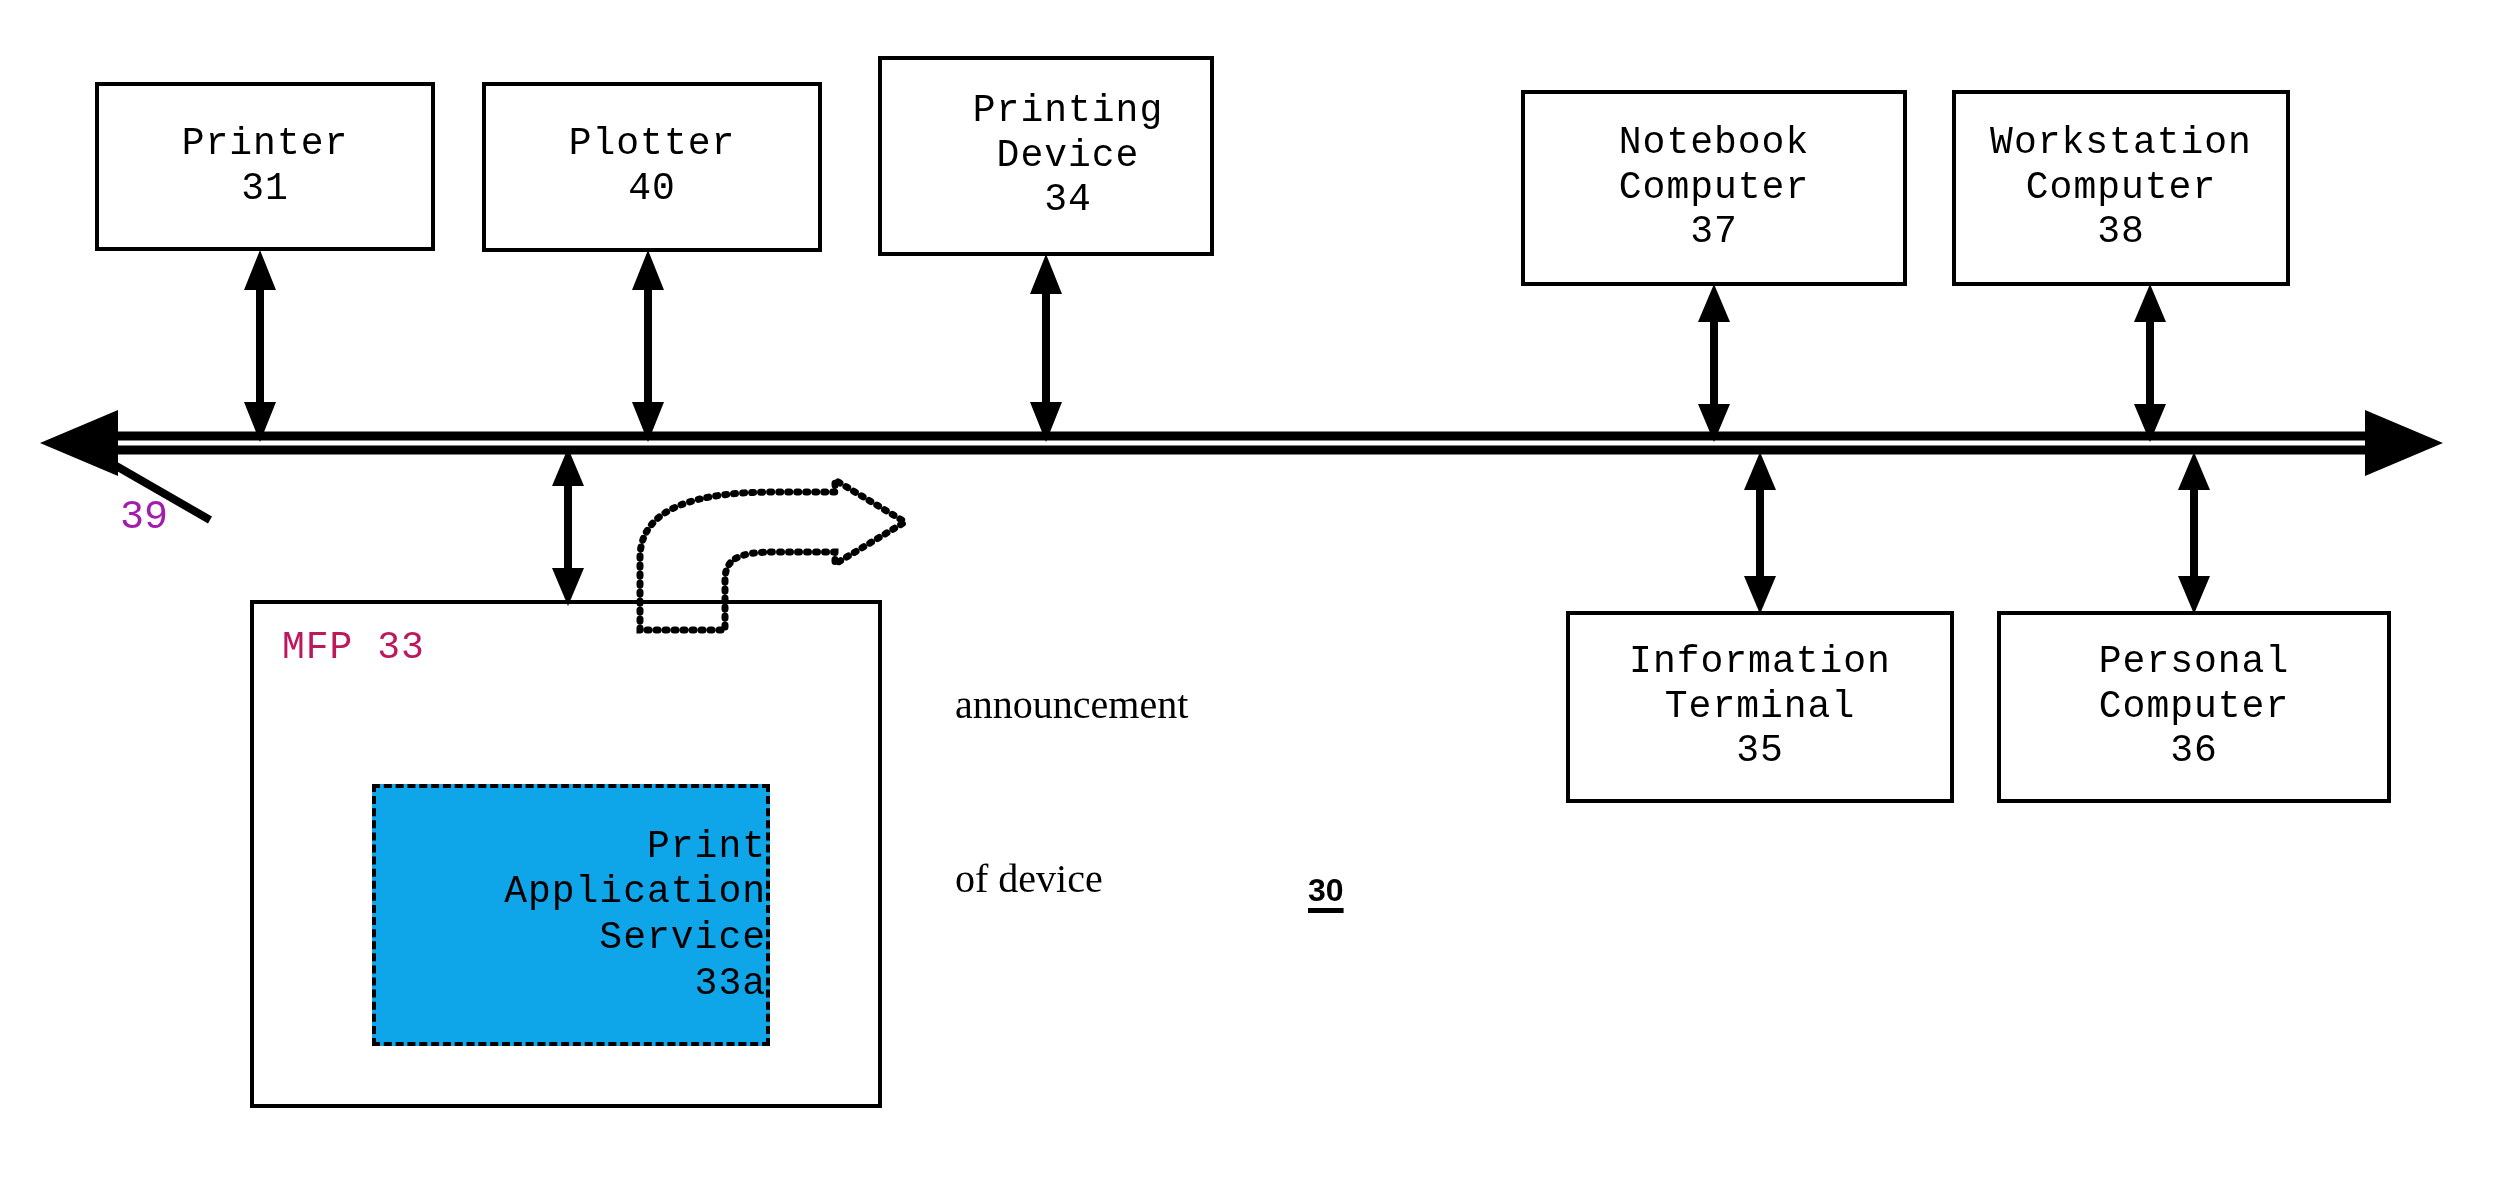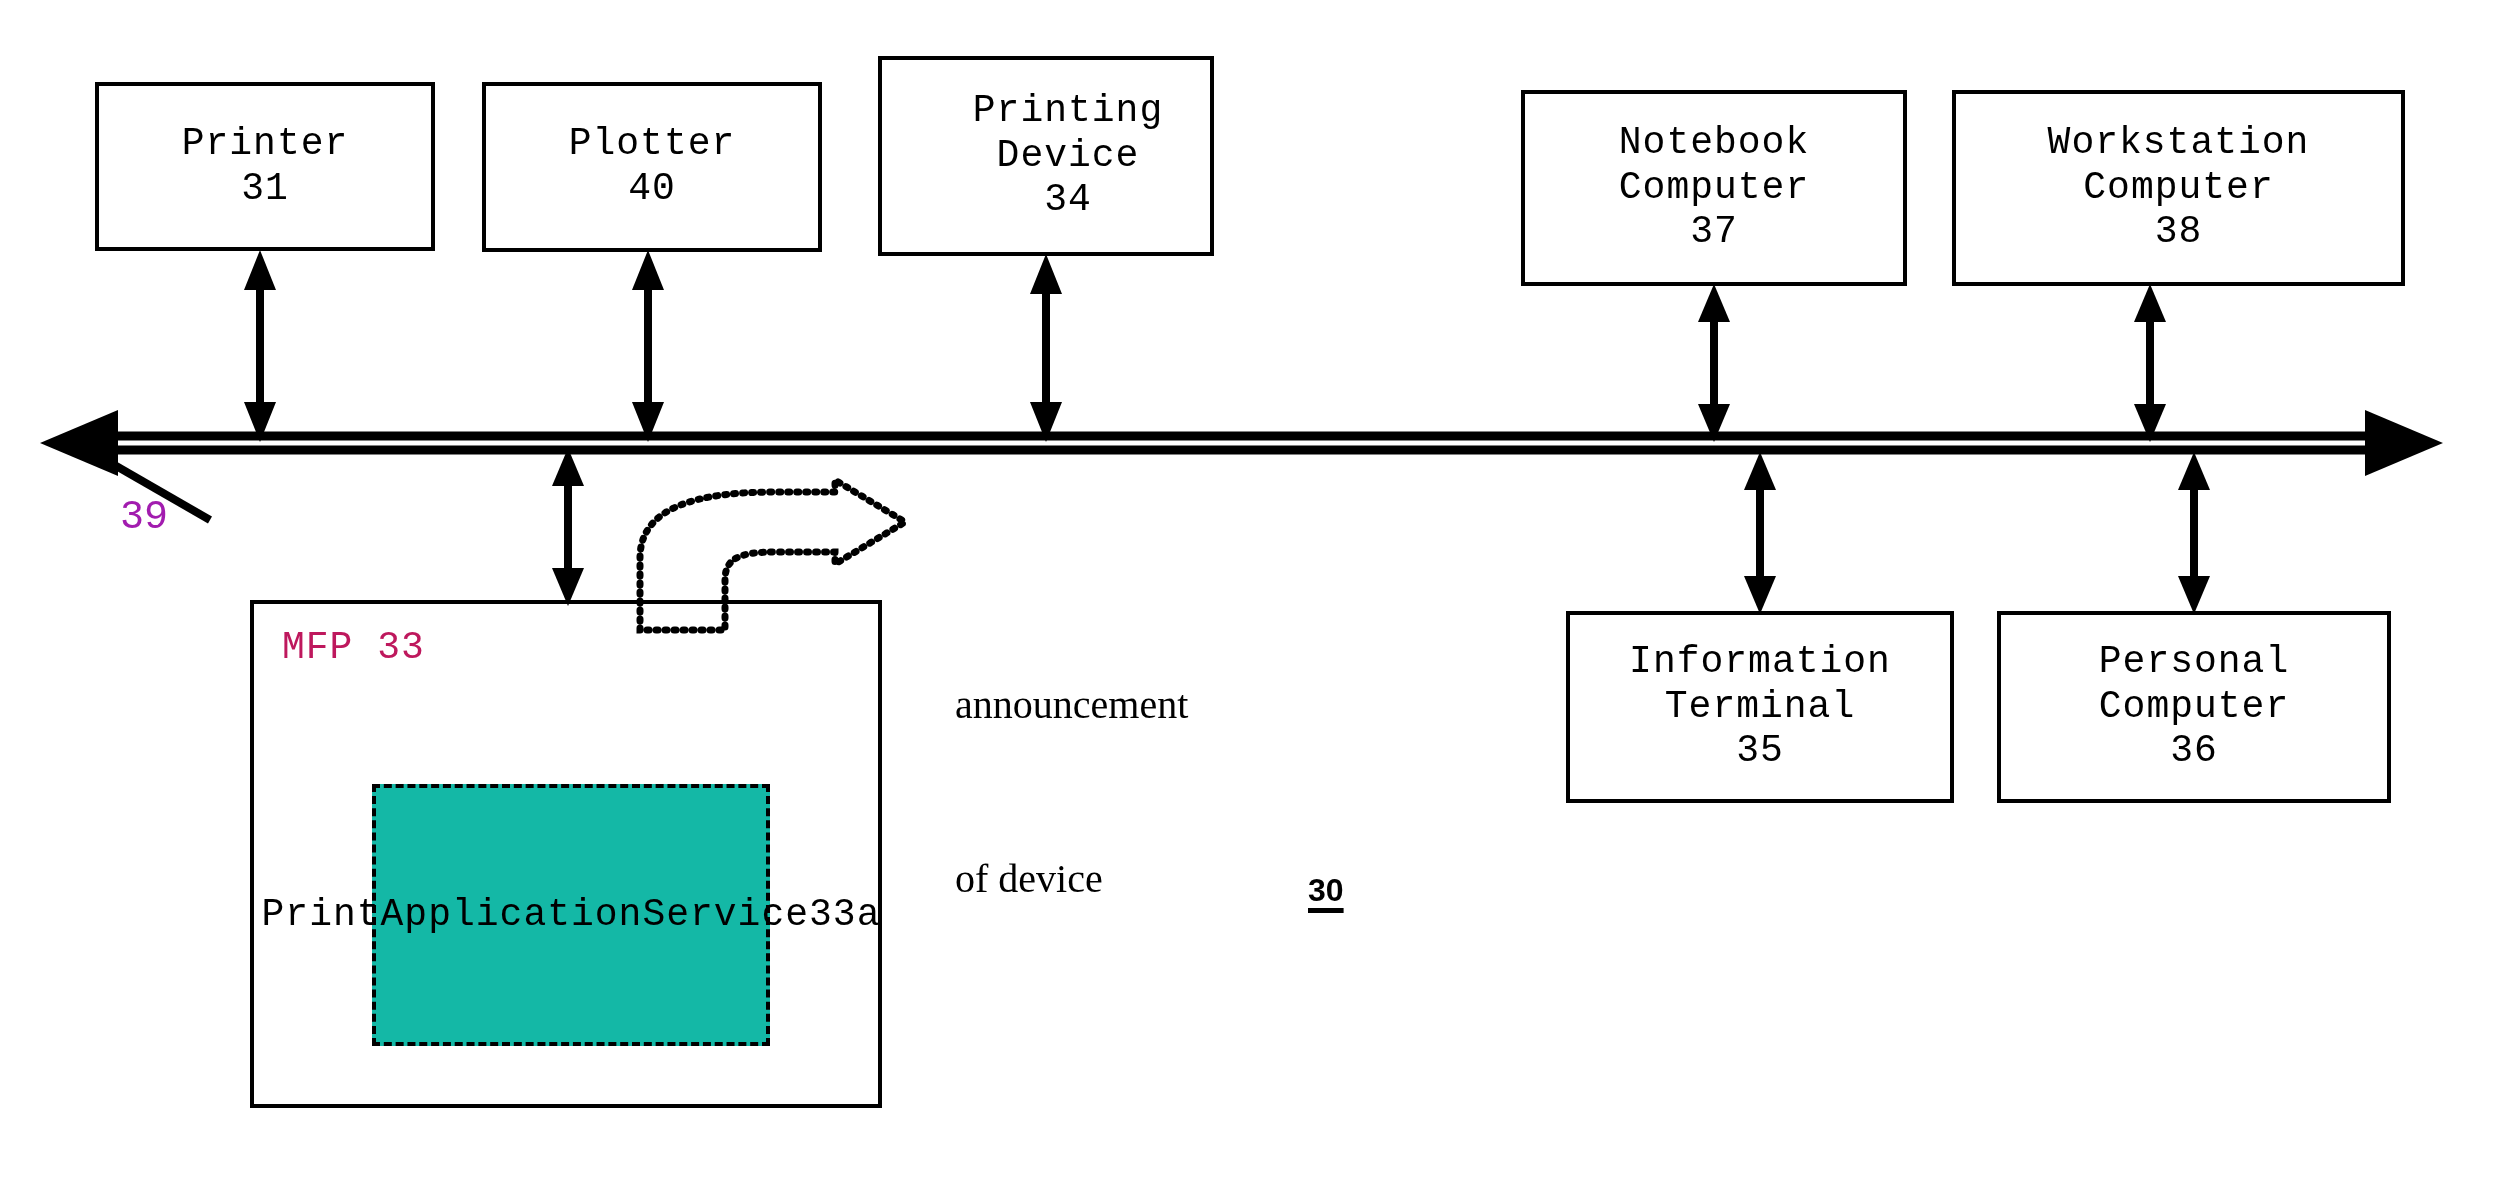--- a/index.html
+++ b/index.html
@@ -51,24 +51,24 @@
     font-family: "Liberation Mono", "DejaVu Sans Mono", monospace;
     font-size: 38px;
     letter-spacing: 1px;
     color: #be185d;
     white-space: pre;
   }
   .dashed-box {
     position: absolute;
     box-sizing: border-box;
     border: 4px dashed #000000;
-    background: #14b8a6;
+    background: #0ea5e9;
     display: flex;
-    flex-direction: row;
-    align-items: center;
+    flex-direction: column;
+    align-items: flex-end;
     justify-content: center;
     font-family: "Liberation Mono", "DejaVu Sans Mono", monospace;
     font-size: 38px;
     line-height: 1.2;
     color: #000000;
     letter-spacing: 1px;
     white-space: pre;
     text-align: center;
   }
   .bus-svg, .arrow-svg, .curve-svg {
@@ -138,21 +138,21 @@
     <span class="line">Device</span>
     <span class="line">34</span>
   </div>
 
   <div class="box" style="left:1521px; top:90px; width:386px; height:196px;">
     <span class="line">Notebook</span>
     <span class="line">Computer</span>
     <span class="line">37</span>
   </div>
 
-  <div class="box" style="left:1952px; top:90px; width:453px; height:196px;">
+  <div class="box" style="left:1952px; top:90px; width:338px; height:196px;">
     <span class="line">Workstation</span>
     <span class="line">Computer</span>
     <span class="line">38</span>
   </div>
 
   <div class="box" style="left:1566px; top:611px; width:388px; height:192px;">
     <span class="line">Information</span>
     <span class="line">Terminal</span>
     <span class="line">35</span>
   </div>

